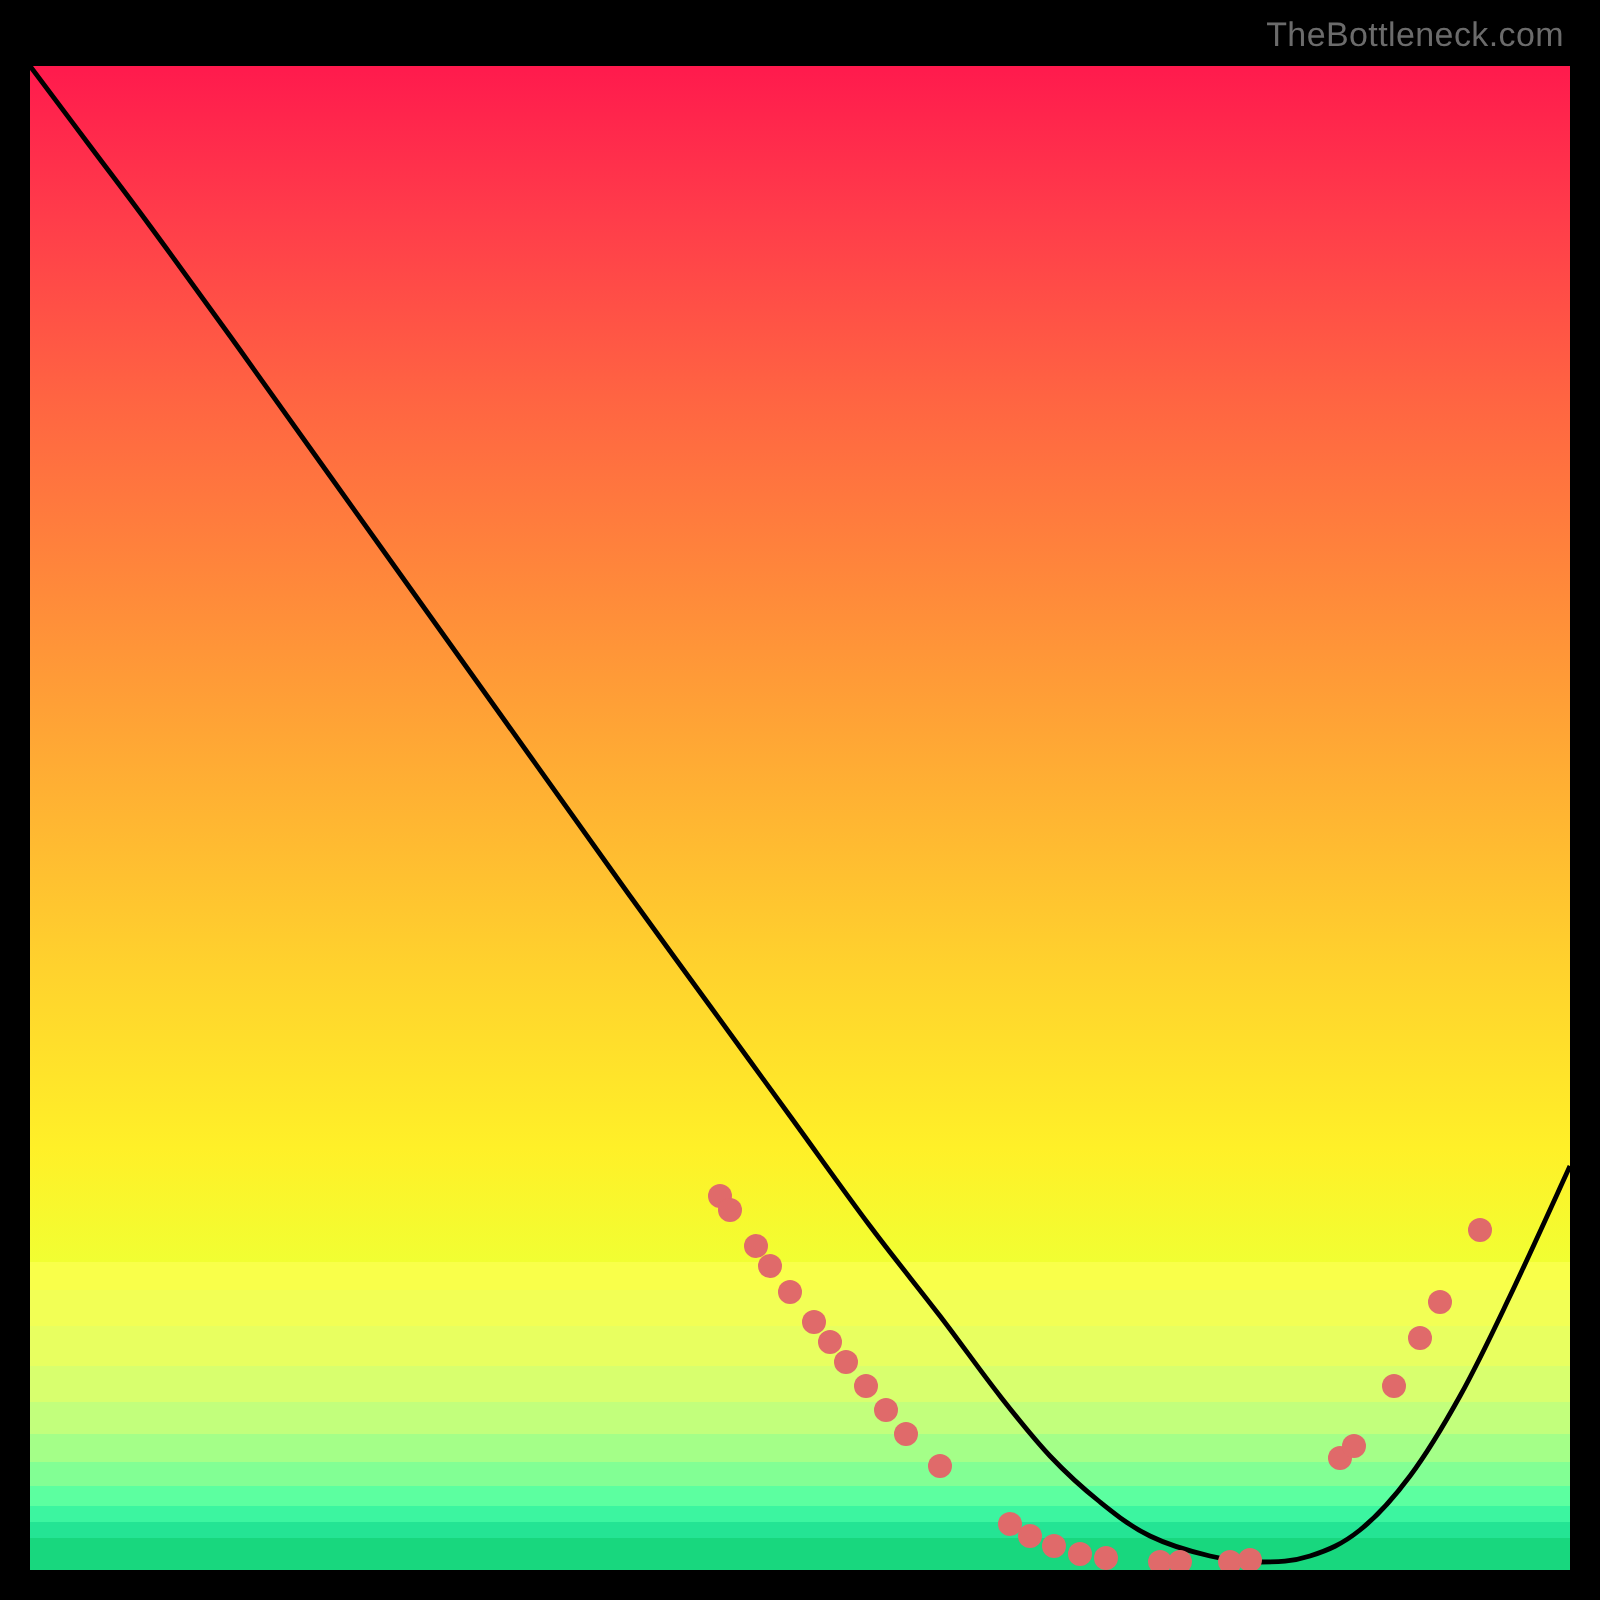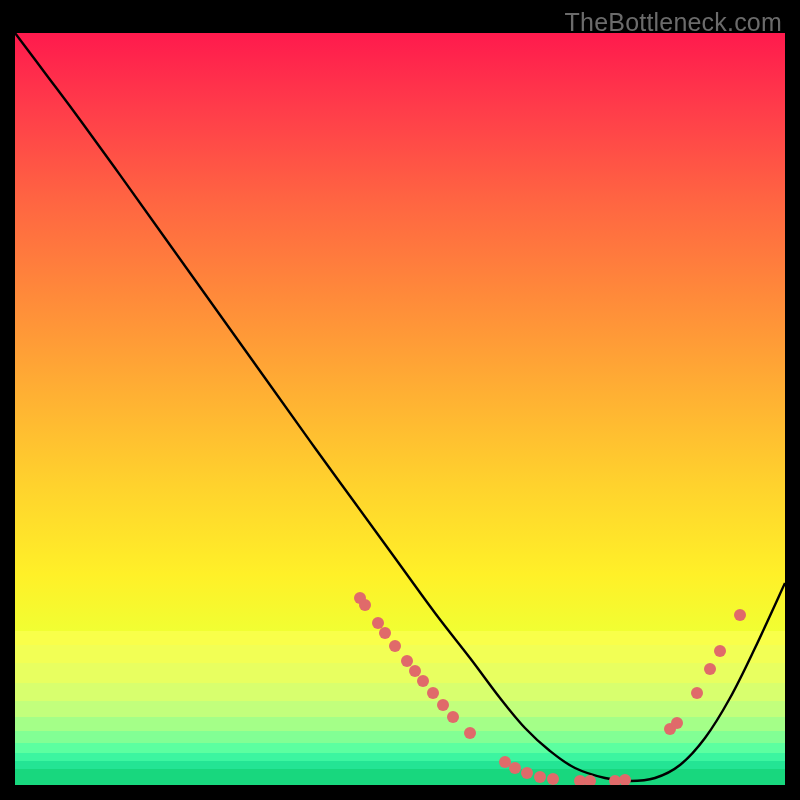--- a/index.html
+++ b/index.html
@@ -58,21 +58,21 @@
     top: 0;
     width: 100%;
     height: 100%;
     pointer-events: none;
   }
   .watermark {
     position: absolute;
     top: 8px;
     right: 18px;
     color: #6b6b6b;
-    font-size: 25px;
+    font-size: 17px;
     font-weight: 500;
     letter-spacing: 0.2px;
   }
 </style>
 </head>
 <body>
 
 <div class="watermark">TheBottleneck.com</div>
 
 <div class="frame">

